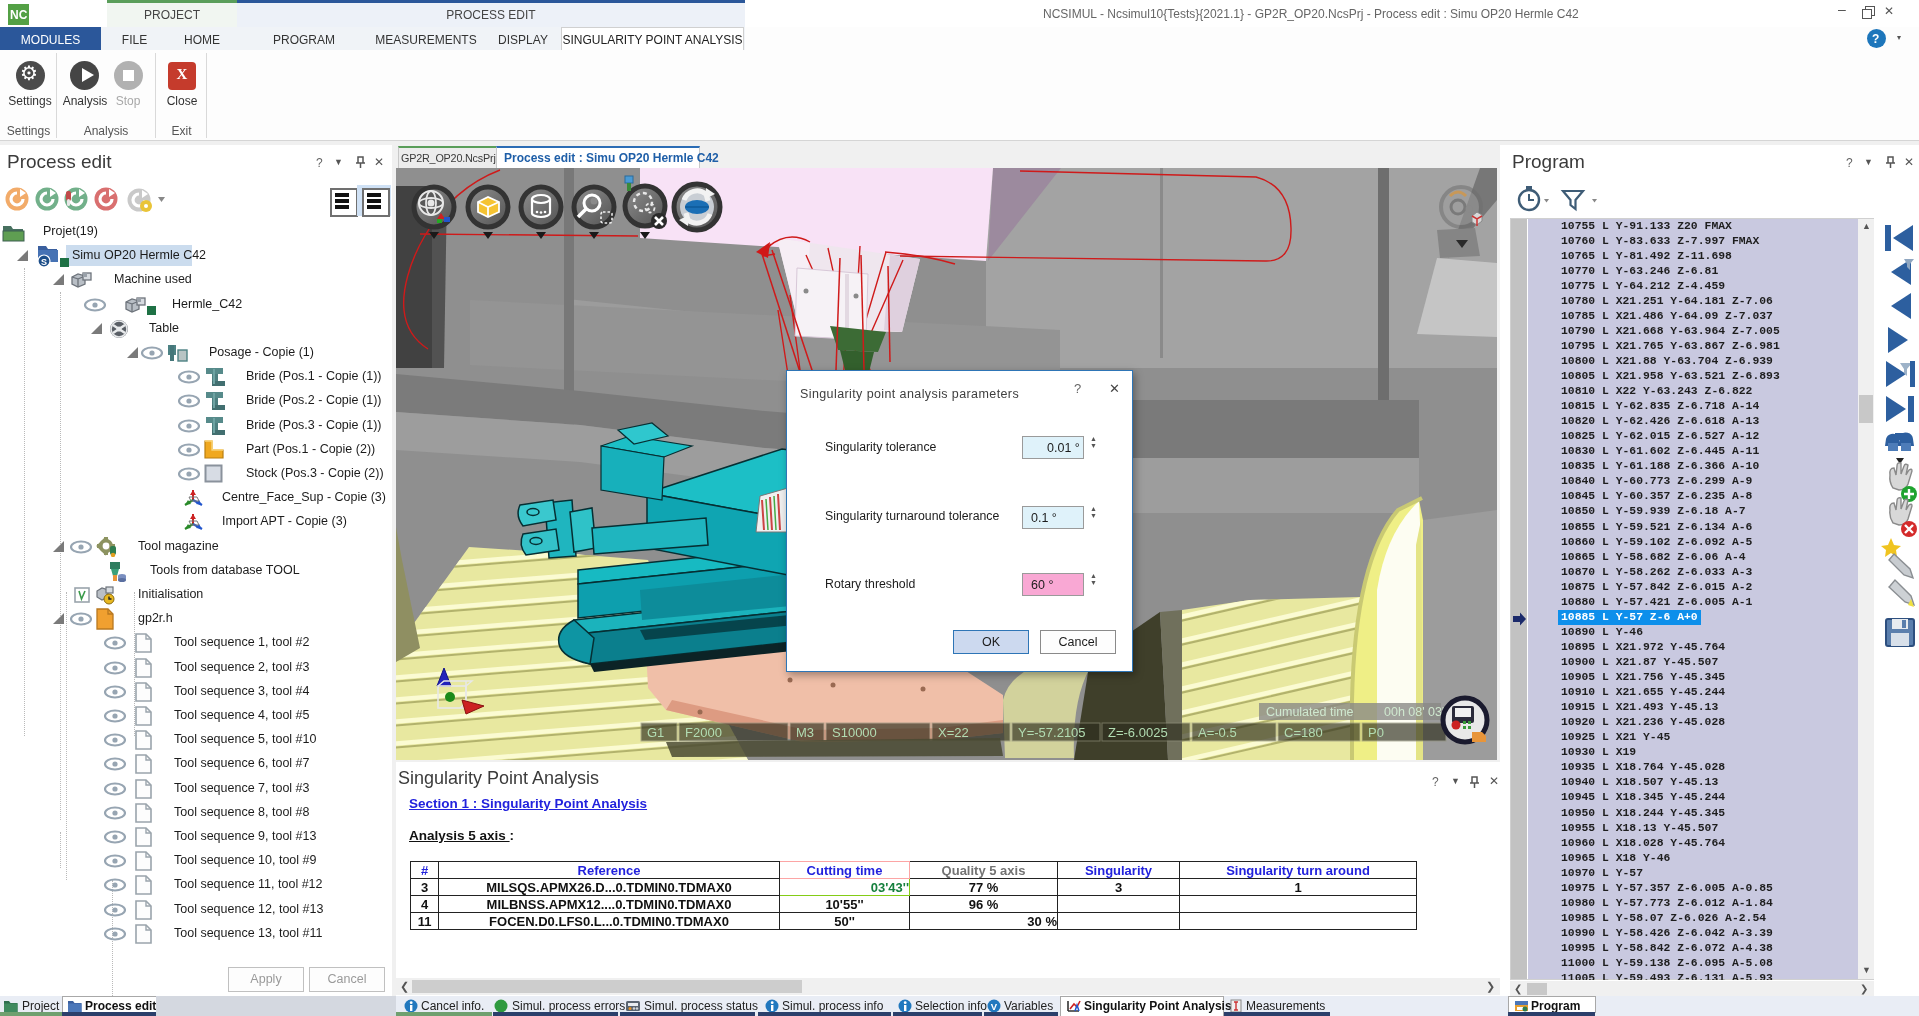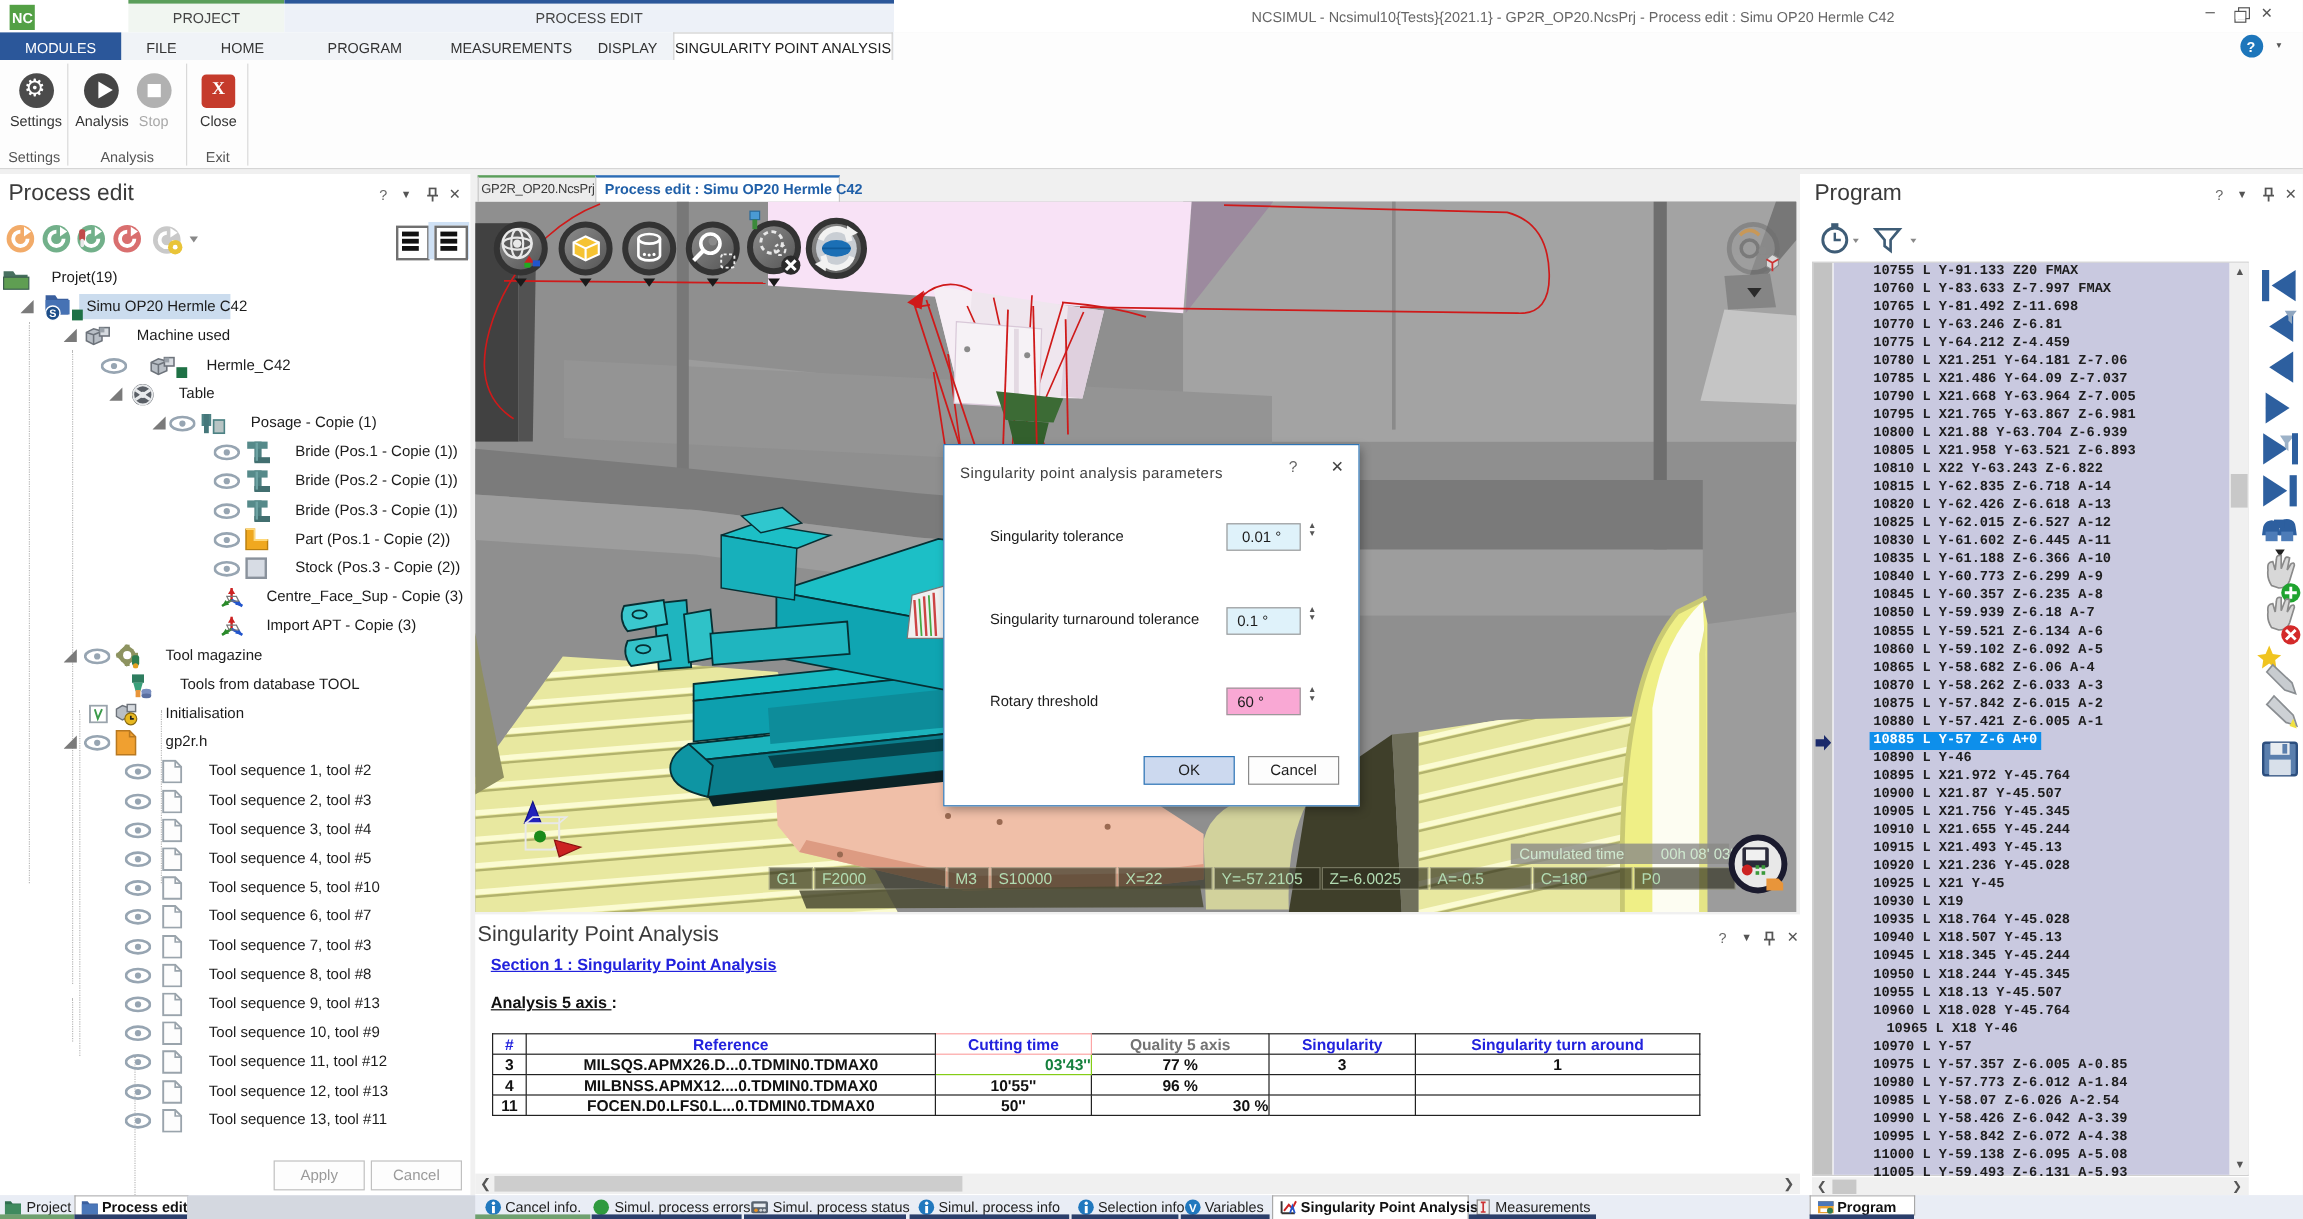--- a/index.html
+++ b/index.html
@@ -687,21 +687,21 @@
         <rect x="1468" y="726" width="3" height="3"></rect>
       </g>
 <path d="M 1472,732 h 10 l 4,4 v 6 h -14 z" fill="#e8953a"></path>
 </svg>
 
   <div class="a" style="left:390px;top:225px;width:347px;height:302px;background:#ffffff;border:1.5px solid #2e75b6;box-sizing:border-box;box-shadow:2px 3px 8px rgba(0,0,0,0.35);">
     <div class="tx" style="left:13px;top:16px;font-size:12.5px;color:#404040;letter-spacing:0.4px;">Singularity point analysis parameters</div>
     <div class="tx" style="left:287px;top:10px;font-size:13px;color:#666;">?</div>
     <div class="tx" style="left:322px;top:10px;font-size:13px;color:#444;">✕</div>
     <div class="tx" style="left:38px;top:69px;font-size:12.3px;color:#1c1c1c;">Singularity tolerance</div>
-    <div class="a" style="left:235px;top:65px;width:62px;height:23px;background:#dff2fa;border:1px solid #9a9a9a;font-size:12.5px;color:#1c1c1c;line-height:22px;padding-left:12px;box-sizing:border-box;">0.01 °</div>
+    <div class="a" style="left:235px;top:65px;width:62px;height:23px;background:#dff2fa;border:1px solid #9a9a9a;font-size:12.5px;color:#1c1c1c;line-height:22px;padding-left:24px;box-sizing:border-box;">0.01 °</div>
     <div class="tx" style="left:303px;top:64px;font-size:7px;color:#555;">▲<br>▼</div>
     <div class="tx" style="left:38px;top:138px;font-size:12.3px;color:#1c1c1c;">Singularity turnaround tolerance</div>
     <div class="a" style="left:235px;top:135px;width:62px;height:23px;background:#dff2fa;border:1px solid #9a9a9a;font-size:12.5px;color:#1c1c1c;line-height:22px;padding-left:8px;box-sizing:border-box;">0.1 °</div>
     <div class="tx" style="left:303px;top:134px;font-size:7px;color:#555;">▲<br>▼</div>
     <div class="tx" style="left:38px;top:206px;font-size:12.3px;color:#1c1c1c;">Rotary threshold</div>
     <div class="a" style="left:235px;top:202px;width:62px;height:23px;background:#f9a8d4;border:1px solid #9a9a9a;font-size:12.5px;color:#1c1c1c;line-height:22px;padding-left:8px;box-sizing:border-box;">60 °</div>
     <div class="tx" style="left:303px;top:201px;font-size:7px;color:#555;">▲<br>▼</div>
     <div class="a" style="left:166px;top:259px;width:76px;height:24px;background:#ccd9ef;border:1.5px solid #2e75b6;text-align:center;font-size:12.5px;color:#1c1c1c;line-height:22px;box-sizing:border-box;">OK</div>
     <div class="a" style="left:253px;top:259px;width:76px;height:24px;background:#fdfdfd;border:1px solid #8a8a8a;text-align:center;font-size:12.5px;color:#1c1c1c;line-height:22px;box-sizing:border-box;">Cancel</div>
   </div>
@@ -814,21 +814,21 @@
       <div class="tx" style="left:61px;top:555.1px;height:15.05px;line-height:15.05px;color:#1e1e1e;">10915  L X21.493 Y-45.13</div>
       <div class="tx" style="left:61px;top:570.2px;height:15.05px;line-height:15.05px;color:#1e1e1e;">10920  L X21.236 Y-45.028</div>
       <div class="tx" style="left:61px;top:585.2px;height:15.05px;line-height:15.05px;color:#1e1e1e;">10925  L X21 Y-45</div>
       <div class="tx" style="left:61px;top:600.2px;height:15.05px;line-height:15.05px;color:#1e1e1e;">10930  L X19</div>
       <div class="tx" style="left:61px;top:615.3px;height:15.05px;line-height:15.05px;color:#1e1e1e;">10935  L X18.764 Y-45.028</div>
       <div class="tx" style="left:61px;top:630.4px;height:15.05px;line-height:15.05px;color:#1e1e1e;">10940  L X18.507 Y-45.13</div>
       <div class="tx" style="left:61px;top:645.4px;height:15.05px;line-height:15.05px;color:#1e1e1e;">10945  L X18.345 Y-45.244</div>
       <div class="tx" style="left:61px;top:660.5px;height:15.05px;line-height:15.05px;color:#1e1e1e;">10950  L X18.244 Y-45.345</div>
       <div class="tx" style="left:61px;top:675.5px;height:15.05px;line-height:15.05px;color:#1e1e1e;">10955  L X18.13 Y-45.507</div>
       <div class="tx" style="left:61px;top:690.6px;height:15.05px;line-height:15.05px;color:#1e1e1e;">10960  L X18.028 Y-45.764</div>
-      <div class="tx" style="left:72px;top:705.6px;height:15.05px;line-height:15.05px;color:#1e1e1e;">10965  L X18 Y-46</div>
+      <div class="tx" style="left:61px;top:705.6px;height:15.05px;line-height:15.05px;color:#1e1e1e;">10965  L X18 Y-46</div>
       <div class="tx" style="left:61px;top:720.6px;height:15.05px;line-height:15.05px;color:#1e1e1e;">10970  L Y-57</div>
       <div class="tx" style="left:61px;top:735.7px;height:15.05px;line-height:15.05px;color:#1e1e1e;">10975  L Y-57.357 Z-6.005 A-0.85</div>
       <div class="tx" style="left:61px;top:750.8px;height:15.05px;line-height:15.05px;color:#1e1e1e;">10980  L Y-57.773 Z-6.012 A-1.84</div>
       <div class="tx" style="left:61px;top:765.8px;height:15.05px;line-height:15.05px;color:#1e1e1e;">10985  L Y-58.07 Z-6.026 A-2.54</div>
       <div class="tx" style="left:61px;top:780.9px;height:15.05px;line-height:15.05px;color:#1e1e1e;">10990  L Y-58.426 Z-6.042 A-3.39</div>
       <div class="tx" style="left:61px;top:795.9px;height:15.05px;line-height:15.05px;color:#1e1e1e;">10995  L Y-58.842 Z-6.072 A-4.38</div>
       <div class="tx" style="left:61px;top:811.0px;height:15.05px;line-height:15.05px;color:#1e1e1e;">11000  L Y-59.138 Z-6.095 A-5.08</div>
       <div class="tx" style="left:61px;top:826.0px;height:15.05px;line-height:15.05px;color:#1e1e1e;">11005  L Y-59.493 Z-6.131 A-5.93</div>
     </div>
 <svg class="a" style="left:12px;top:467px" width="15" height="14">

